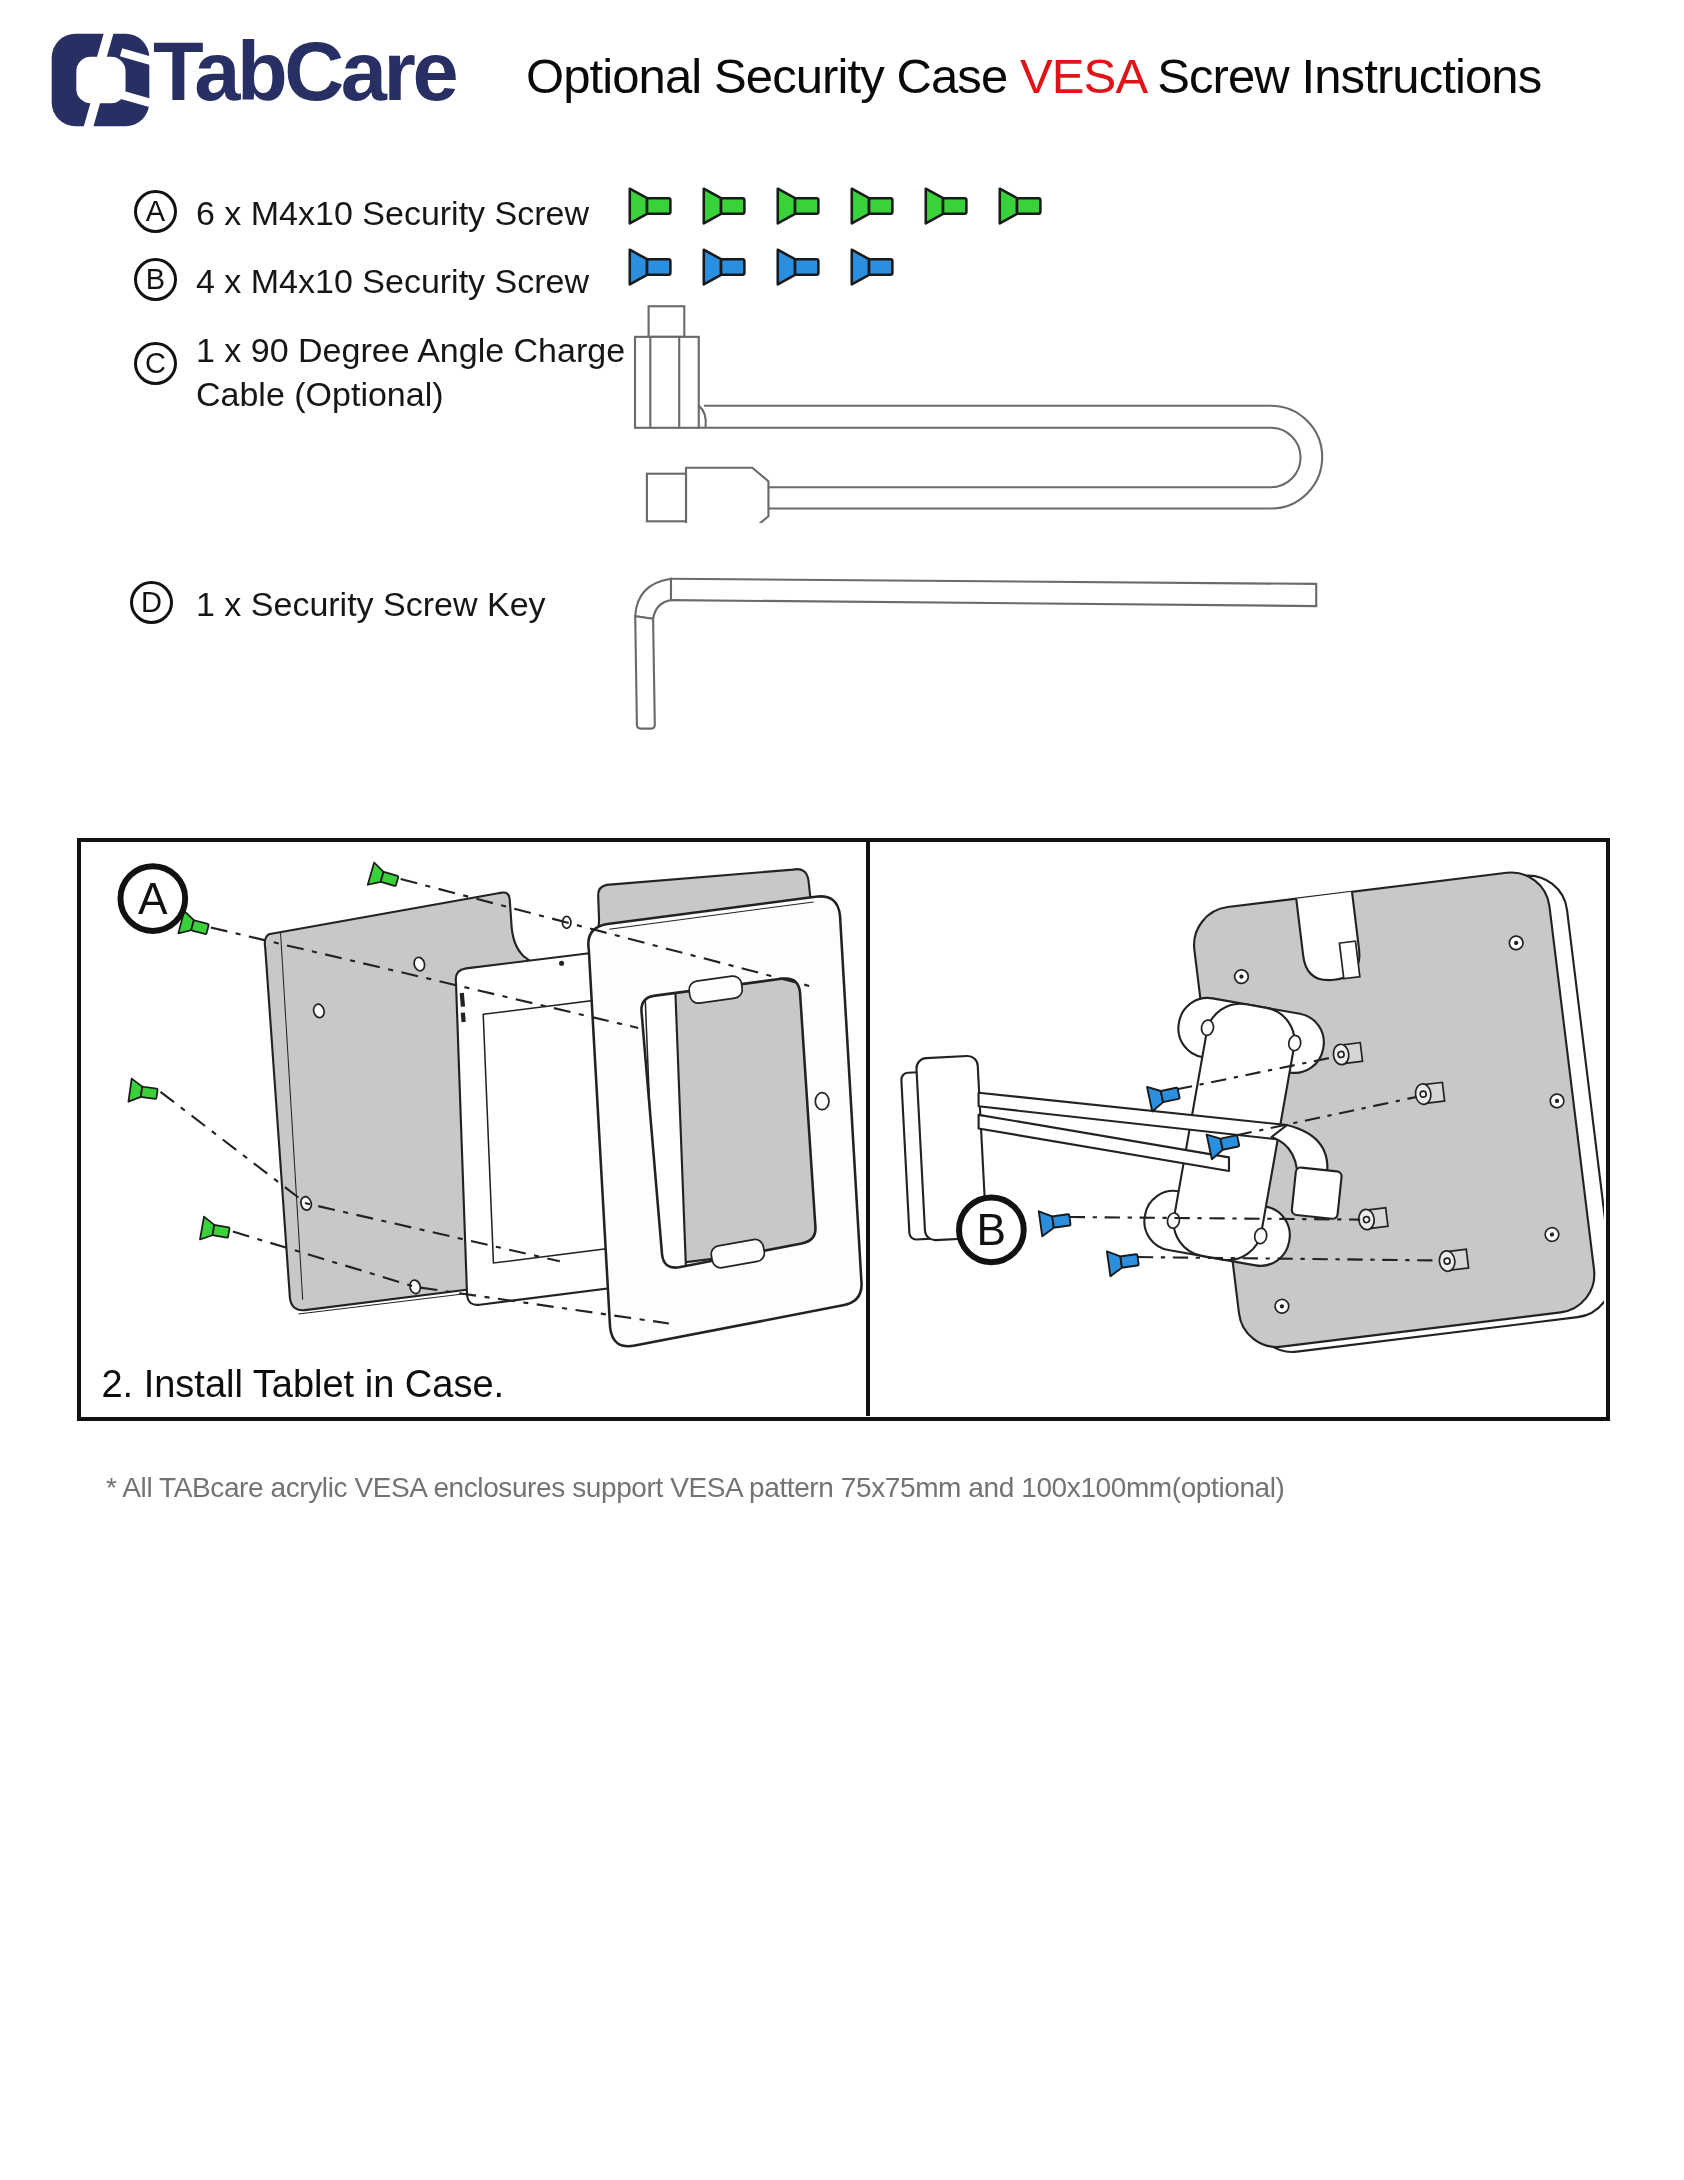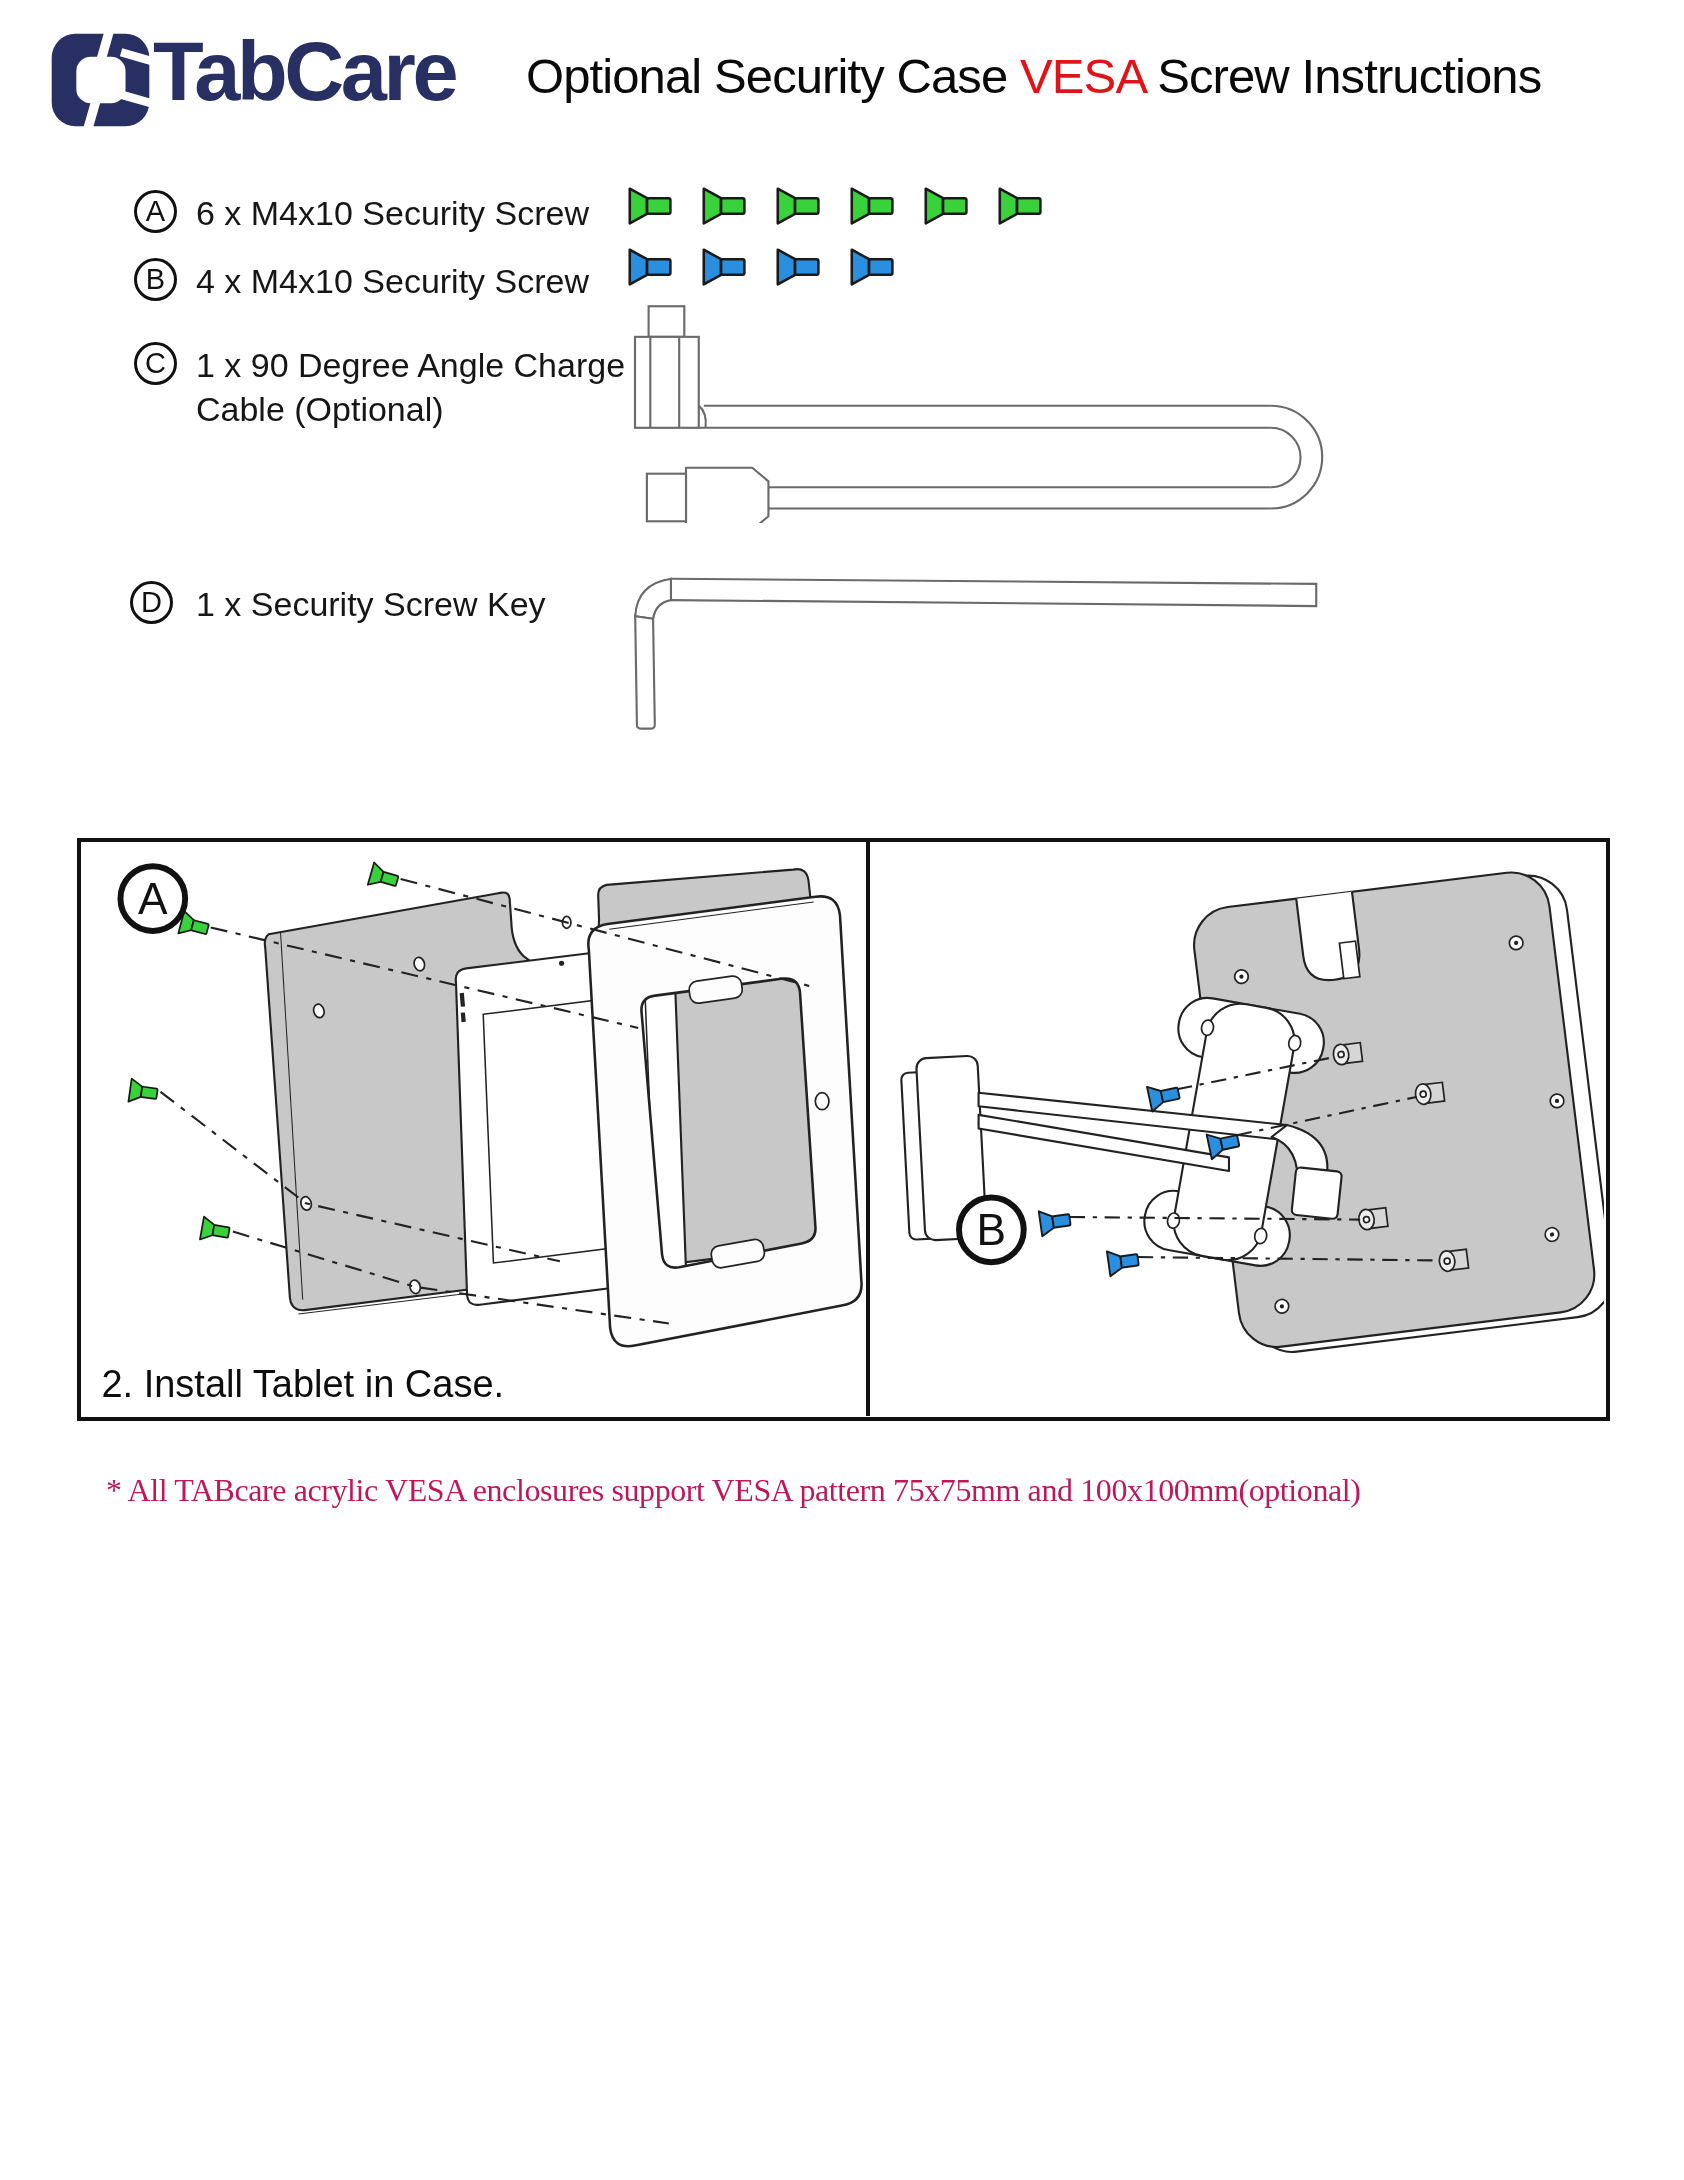--- a/index.html
+++ b/index.html
@@ -14,21 +14,21 @@
     display:flex;align-items:center;justify-content:center;font-size:29px;color:#111;background:#fff;box-sizing:border-box;}
   .part-label{font-size:34px;color:#161616;line-height:44px;white-space:nowrap;}
   .screw-row{display:flex;gap:29px;align-items:center;}
   .pscrew{display:block;}
   
   #step-box{left:77px;top:838px;width:1533px;height:583px;border:4.3px solid #111;box-sizing:border-box;}
   #step-divider{left:785px;top:0;width:4.3px;height:574px;background:#111;}
   .caption{font-size:38px;color:#0d0d0d;white-space:nowrap;}
   svg text{font-family:"Liberation Sans",sans-serif;}
   
-  #footnote{left:106px;top:1472px;font-size:32px;letter-spacing:-0.4px;color:#be185d;white-space:nowrap;font-family:Liberation Serif, serif;}
+  #footnote{left:106px;top:1472px;font-size:28px;letter-spacing:-0.4px;color:#737373;white-space:nowrap;}
 </style>
 </head>
 <body>
 
 <svg width="0" height="0" style="position:absolute" aria-hidden="true">
   <defs>
     <g id="sym-screw">
       <polygon points="2,2 22,13 22,31 2,42" fill="currentColor" stroke="#1a1a1a" stroke-width="3" stroke-linejoin="round"></polygon>
       <rect x="22" y="13" width="27" height="18" rx="2" fill="currentColor" stroke="#1a1a1a" stroke-width="3"></rect>
     </g>
@@ -88,21 +88,21 @@
       <use href="#sym-screw"></use>
     </svg>
     <svg width="45" height="38" viewBox="0 0 52 44" class="pscrew" style="color: rgb(43, 143, 224);">
       <use href="#sym-screw"></use>
     </svg>
   </div>
 
 <div class="abs part-badge" style="left:134px;top:342px;">
     <span>C</span>
   </div>
-<div class="abs part-label" style="left:196px;top:343px;">
+<div class="abs part-label" style="left:196px;top:328px;">
   <div>1 x 90 Degree Angle Charge</div>
   <div>Cable (Optional)</div>
 </div>
 
 <div class="abs" style="left:630px;top:302px;">
   <svg width="707" height="221" viewBox="0 0 830 260" fill="none" stroke="#6a6a6a" stroke-width="2.5">
     <rect x="21" y="5" width="42" height="36" fill="#fff"></rect>
     <rect x="5" y="41" width="75" height="107" fill="#fff"></rect>
     <line x1="23" y1="41" x2="23" y2="148"></line>
     <line x1="57" y1="41" x2="57" y2="148"></line>

